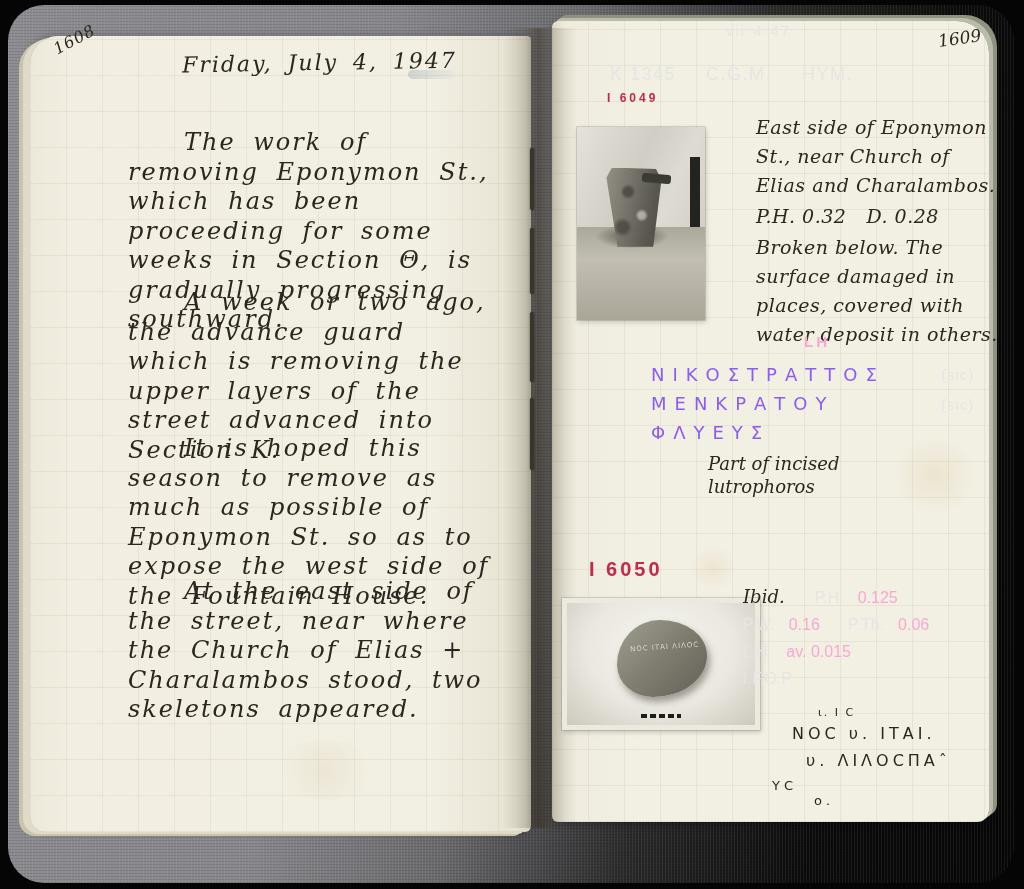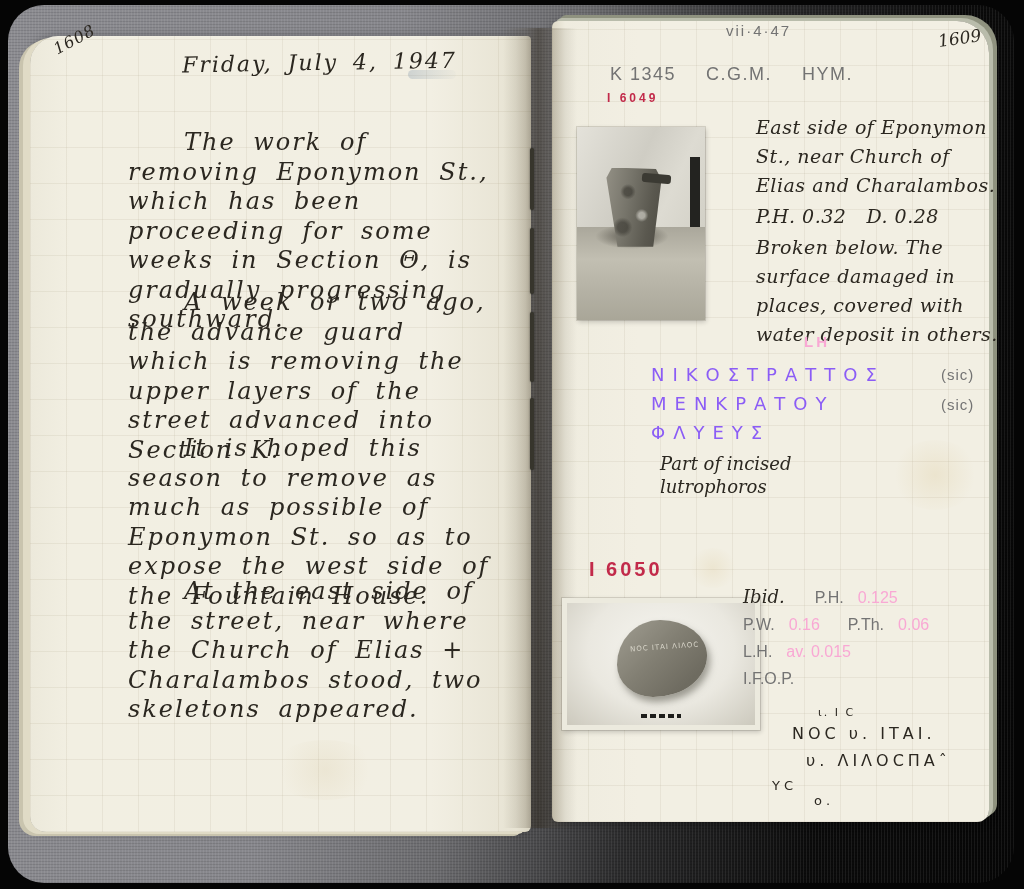--- a/index.html
+++ b/index.html
@@ -26,21 +26,21 @@
          box-shadow:4px -3px 0 #b9bcab,8px -6px 0 #8f927f,2px 2px 8px rgba(0,0,0,.3);
          background:linear-gradient(90deg,#ddd8c6 0%,#efecdf 3%,#f2efe3 20%,#f2efe3 100%);}
 
   
   .gutter{position:absolute;left:503px;top:28px;width:74px;height:800px;pointer-events:none;
          background:linear-gradient(90deg,transparent 0%,rgba(70,60,42,.18) 30%,rgba(44,36,22,.42) 48%,rgba(70,60,42,.20) 66%,transparent 100%);}
   .stitch{position:absolute;left:530px;width:4px;border-radius:3px;background:#37352c;box-shadow:0 0 2px rgba(0,0,0,.5);}
 
   
   .hw{font-family:"DejaVu Serif", serif;font-style:italic;color:#2b2720;}
-  .print{font-family:"Liberation Sans", sans-serif;color:#737373;}
+  .print{font-family:"Liberation Sans", sans-serif;color:#e5e5e5;}
   .greek{font-family:"DejaVu Sans", sans-serif;color:#8b5cf6;}
   .red-ink{color:#c22a4a;font-weight:bold;}
   .blue-ink{color:#f9a8d4;}
   .abs{position:absolute;}
 
   
   .pagenum-left{left:52px;top:30px;font-size:16px;transform:rotate(-28deg);letter-spacing:1px;}
   .heading{left:182px;top:50px;font-size:22px;letter-spacing:2px;word-spacing:6px;transform:rotate(-1deg);}
   .smudge{left:408px;top:70px;width:48px;height:9px;border-radius:5px;opacity:.5;
          background:linear-gradient(90deg,rgba(110,135,160,.55),rgba(110,135,160,.05));}
@@ -51,21 +51,21 @@
   .pagenum-right{left:938px;top:28px;font-size:17px;transform:rotate(-8deg);}
 
   
   .e1-head{left:610px;top:64px;display:flex;gap:30px;font-size:18px;letter-spacing:1.5px;}
   .e1-inv{left:607px;top:91px;font-size:12px;letter-spacing:3px;}
   .e1-text{left:756px;top:113px;width:242px;font-size:19px;line-height:29px;letter-spacing:.5px;}
   .e1-dims{display:flex;gap:20px;margin:2px 0;}
   .e1-lh{left:804px;top:333px;font-size:15px;letter-spacing:3px;font-weight:bold;}
   .greek-line{font-size:18px;letter-spacing:8px;}
   .sic{font-size:15px;letter-spacing:1px;}
-  .e1-caption{left:660px;top:452px;width:162px;font-size:18px;line-height:23px;}
+  .e1-caption{left:708px;top:452px;width:162px;font-size:18px;line-height:23px;}
 
   
   .e2-head{left:595px;top:531px;display:flex;gap:32px;font-size:18px;letter-spacing:1.5px;}
   .e2-inv{left:589px;top:558px;font-size:20px;letter-spacing:3px;}
   .e2-meas{left:743px;top:583px;font-size:16px;line-height:27px;}
   .m-row{display:flex;align-items:baseline;gap:14px;}
   .m-ref{font-size:18px;margin-right:16px;}
   .m-gap{margin-left:14px;}
   .insc{font-family:"DejaVu Sans", sans-serif;color:#2b2720;}
   .insc-0{left:818px;top:706px;font-size:11px;letter-spacing:2px;}

